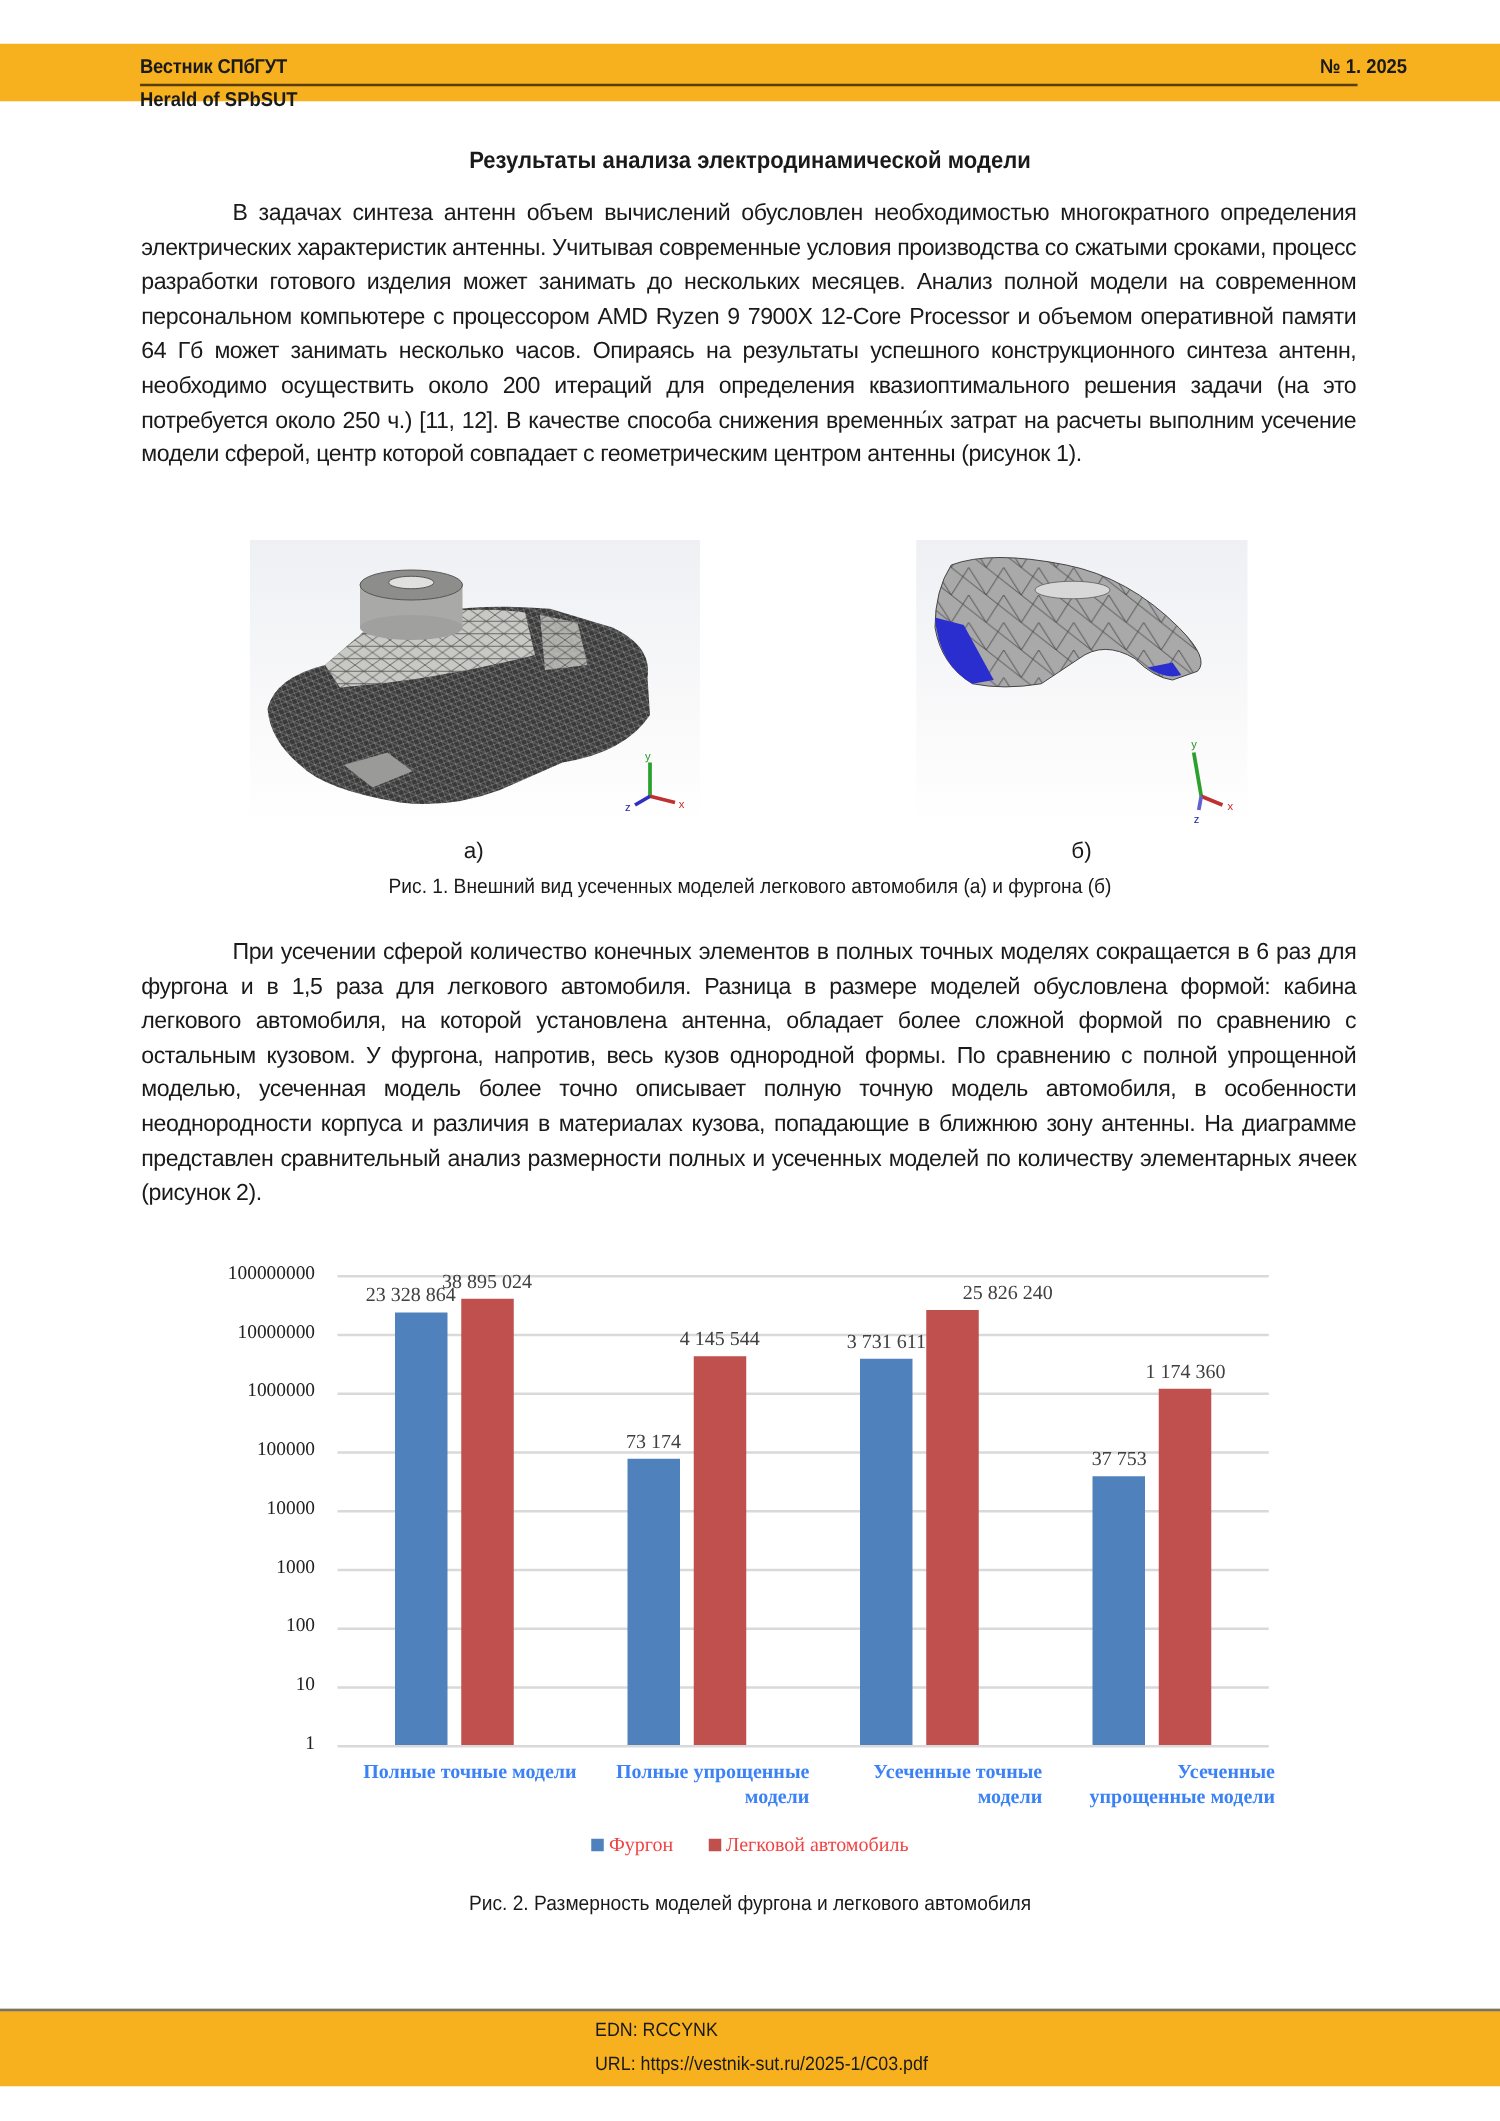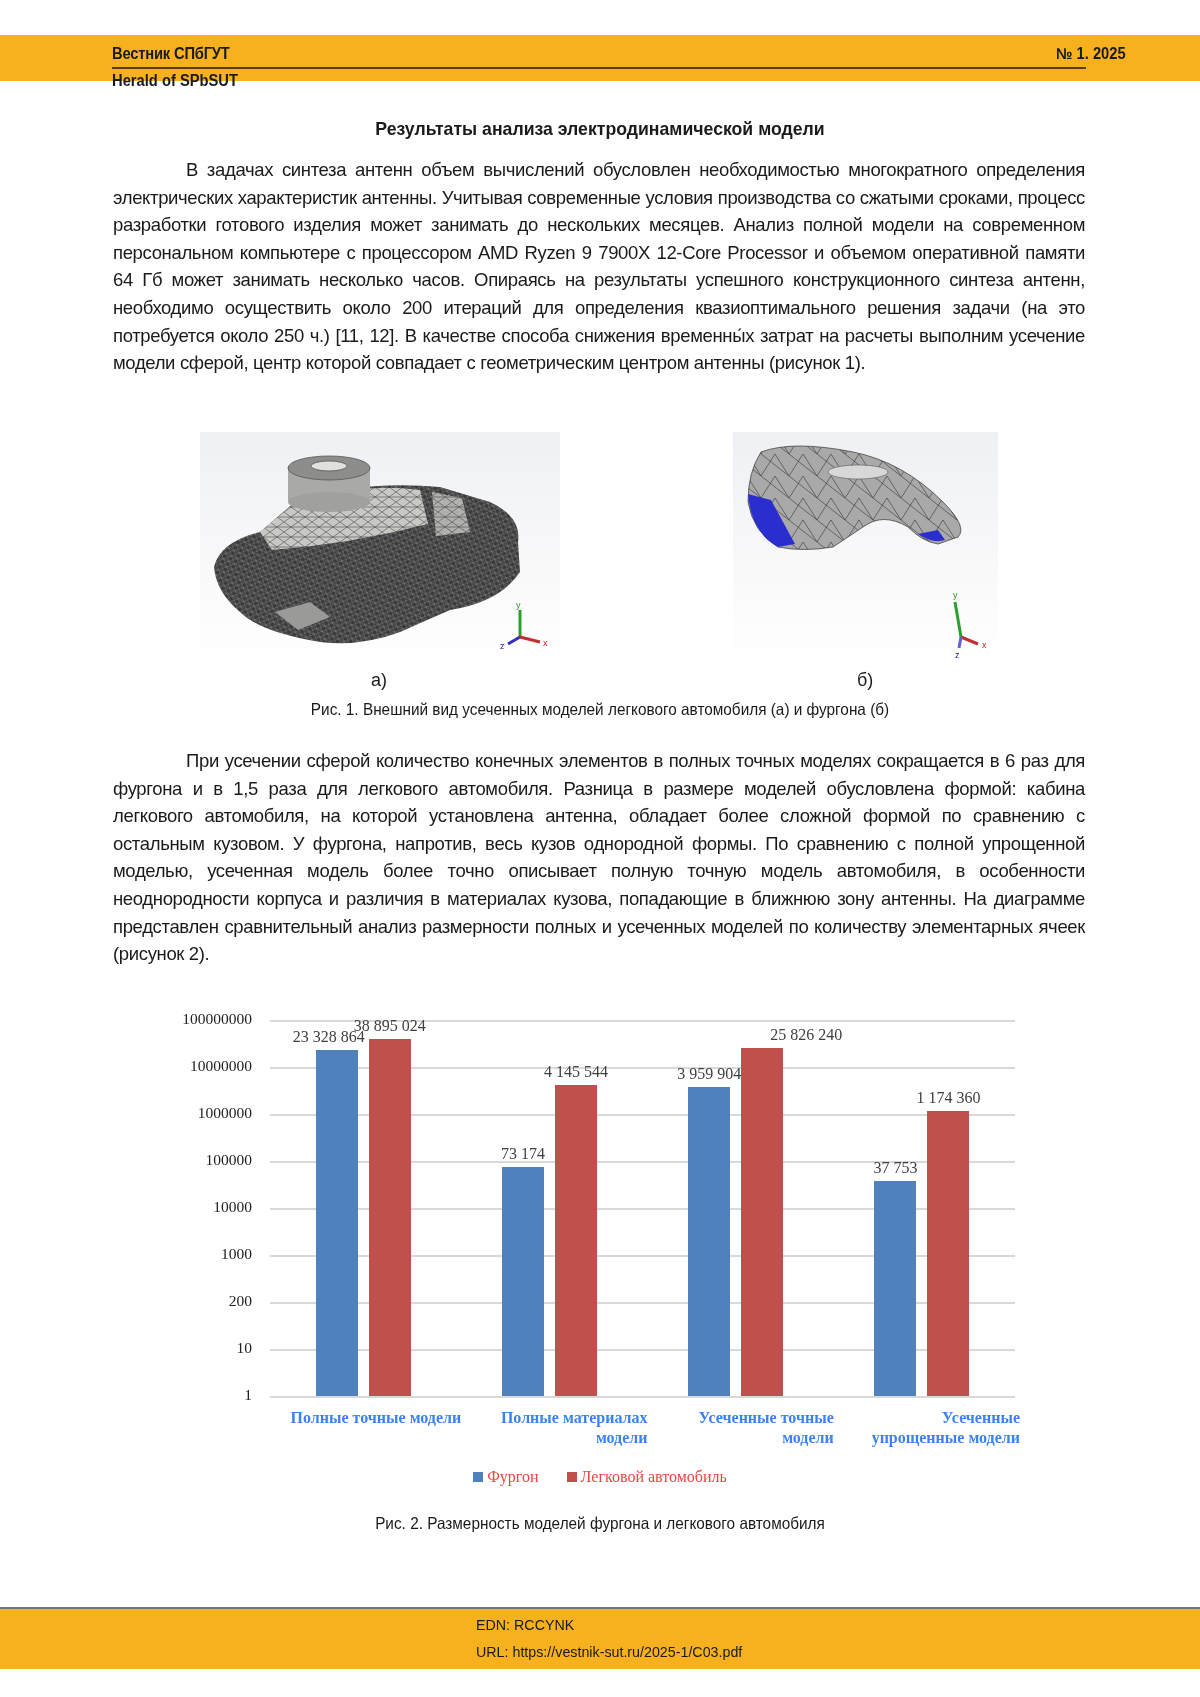--- a/index.html
+++ b/index.html
@@ -123,21 +123,21 @@
   <div id="plot"></div>
   <div class="legend">
     <span class="item"><span class="sw" style="background:#4f81bd"></span><span>Фургон</span></span>
     <span class="item"><span class="sw" style="background:#c0504d"></span><span>Легковой автомобиль</span></span>
   </div>
 <div class="grid" style="left: 110px; width: 745px; top: 396px;"></div>
     <div class="ytick" style="left: -8px; top: 386px;">1</div>
     <div class="grid" style="left: 110px; width: 745px; top: 349px;"></div>
     <div class="ytick" style="left: -8px; top: 339px;">10</div>
     <div class="grid" style="left: 110px; width: 745px; top: 302px;"></div>
-    <div class="ytick" style="left: -8px; top: 292px;">200</div>
+    <div class="ytick" style="left: -8px; top: 292px;">100</div>
     <div class="grid" style="left: 110px; width: 745px; top: 255px;"></div>
     <div class="ytick" style="left: -8px; top: 245px;">1000</div>
     <div class="grid" style="left: 110px; width: 745px; top: 208px;"></div>
     <div class="ytick" style="left: -8px; top: 198px;">10000</div>
     <div class="grid" style="left: 110px; width: 745px; top: 161px;"></div>
     <div class="ytick" style="left: -8px; top: 151px;">100000</div>
     <div class="grid" style="left: 110px; width: 745px; top: 114px;"></div>
     <div class="ytick" style="left: -8px; top: 104px;">1000000</div>
     <div class="grid" style="left: 110px; width: 745px; top: 67px;"></div>
     <div class="ytick" style="left: -8px; top: 57px;">10000000</div>
@@ -148,25 +148,25 @@
     <div class="bar red" style="left: 208.625px; width: 42px; top: 39.275px; height: 356.725px; background: rgb(192, 80, 77);"></div>
     <div class="dlabel" style="left: 229.625px; top: 17.275px;">38 895 024</div>
     <div class="xlabel" style="left: 203.125px; top: 408px; width: 196.25px;">
       <div>Полные точные модели</div>
     </div>
     <div class="bar blue" style="left: 341.875px; width: 42px; top: 167.375px; height: 228.625px; background: rgb(79, 129, 189);"></div>
     <div class="dlabel" style="left: 362.875px; top: 145.375px;">73 174</div>
     <div class="bar red" style="left: 394.875px; width: 42px; top: 84.9737px; height: 311.026px; background: rgb(192, 80, 77);"></div>
     <div class="dlabel" style="left: 415.875px; top: 62.9737px;">4 145 544</div>
     <div class="xlabel" style="left: 389.375px; top: 408px; width: 196.25px;">
-      <div>Полные материалах</div>
+      <div>Полные упрощенные</div>
       <div>модели</div>
     </div>
     <div class="bar blue" style="left: 528.125px; width: 42px; top: 87.1193px; height: 308.881px; background: rgb(79, 129, 189);"></div>
-    <div class="dlabel" style="left: 549.125px; top: 65.1193px;">3 959 904</div>
+    <div class="dlabel" style="left: 549.125px; top: 65.1193px;">3 731 611</div>
     <div class="bar red" style="left: 581.125px; width: 42px; top: 47.6331px; height: 348.367px; background: rgb(192, 80, 77);"></div>
     <div class="dlabel" style="left: 602.125px; top: 25.6331px; margin-left: 44px;">25 826 240</div>
     <div class="xlabel" style="left: 575.625px; top: 408px; width: 196.25px;">
       <div>Усеченные точные</div>
       <div>модели</div>
     </div>
     <div class="bar blue" style="left: 714.375px; width: 42px; top: 180.883px; height: 215.117px; background: rgb(79, 129, 189);"></div>
     <div class="dlabel" style="left: 735.375px; top: 158.883px;">37 753</div>
     <div class="bar red" style="left: 767.375px; width: 42px; top: 110.719px; height: 285.281px; background: rgb(192, 80, 77);"></div>
     <div class="dlabel" style="left: 788.375px; top: 88.7193px;">1 174 360</div>

